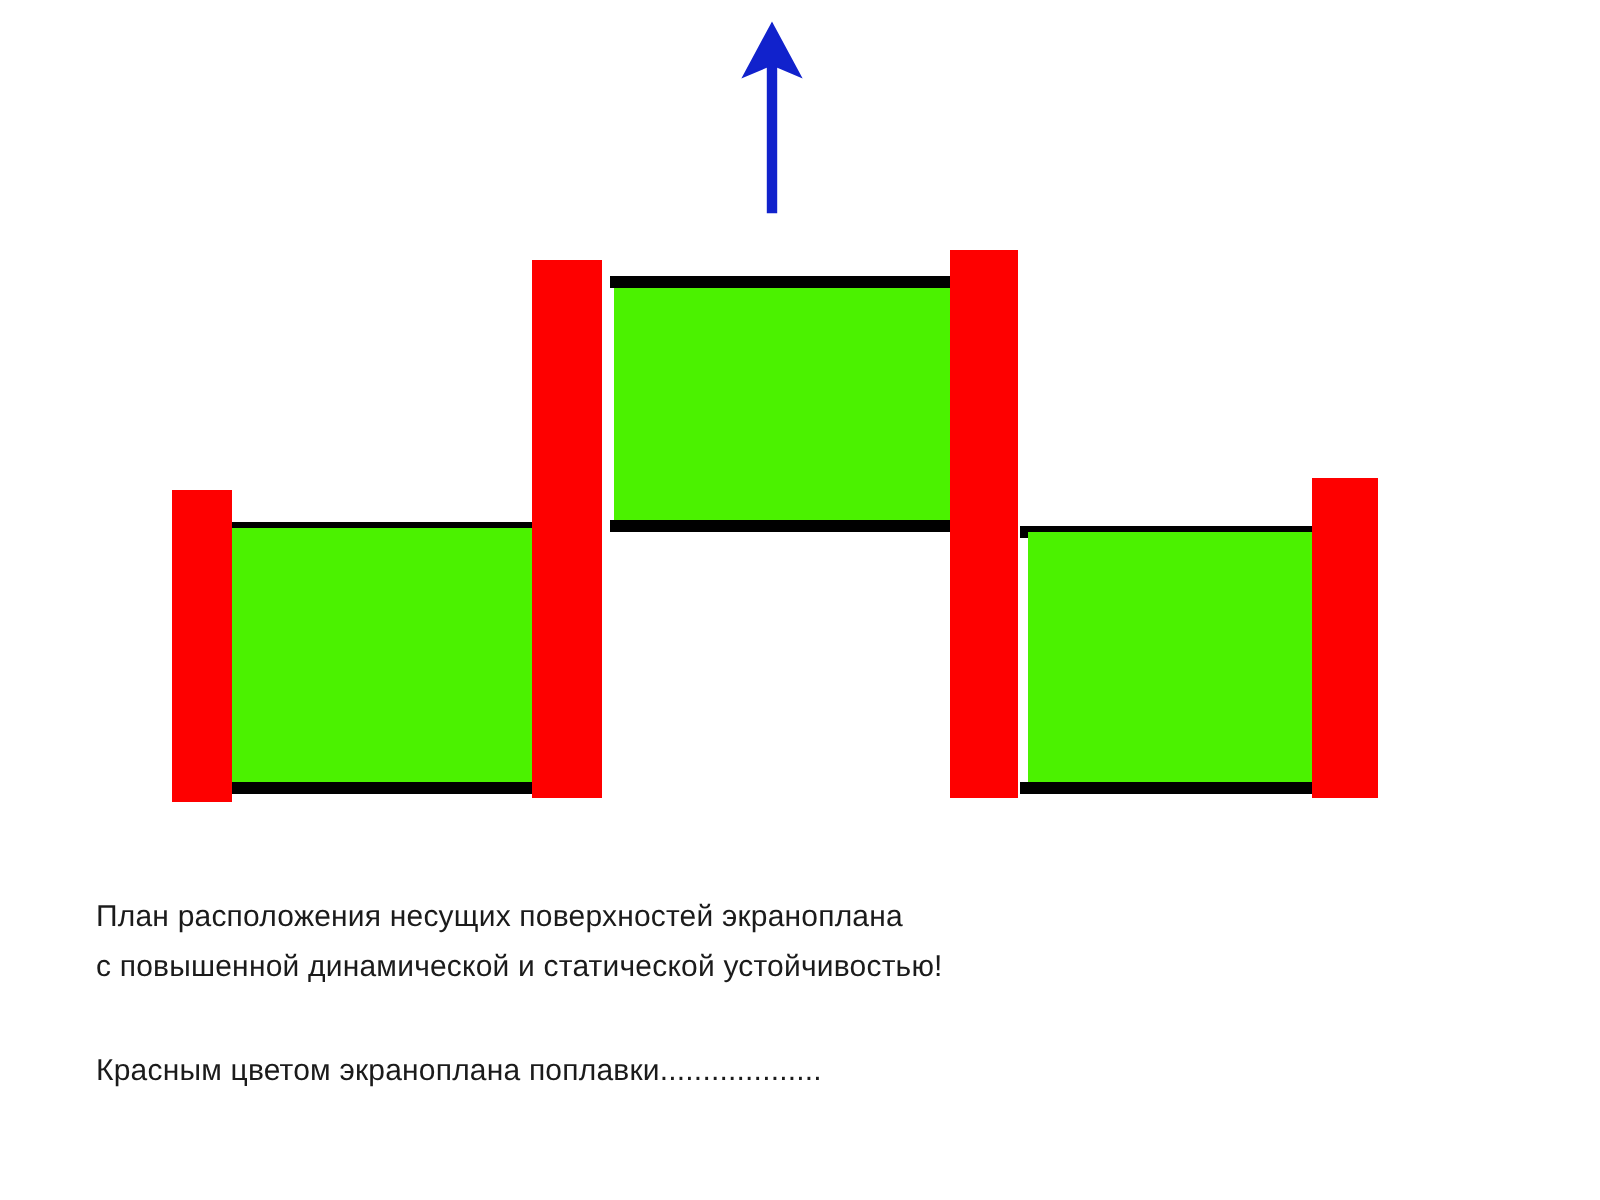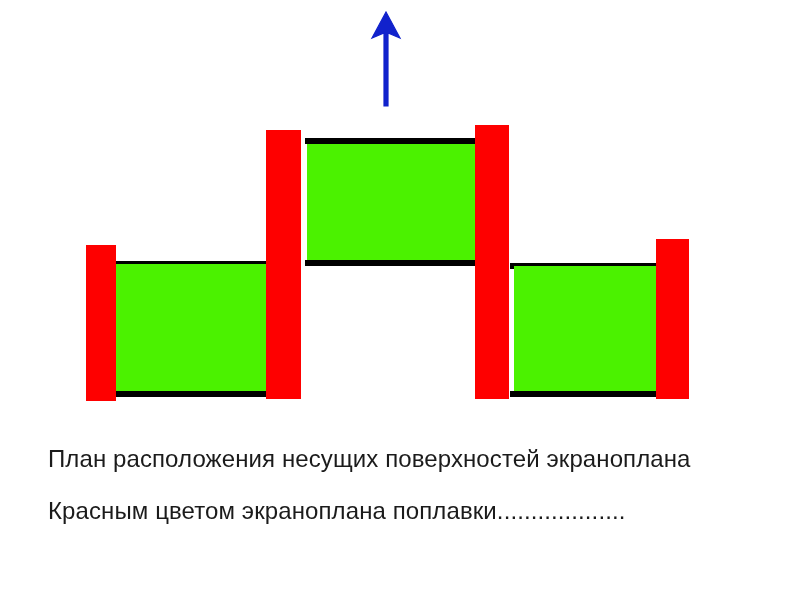--- a/index.html
+++ b/index.html
@@ -48,21 +48,21 @@
 
   
   #caption-block {
     position: absolute;
     left: 48px;
     top: 446px;
     width: 700px;
   }
   .caption-line {
     font-family: "Liberation Sans", sans-serif;
-    font-size: 24px;
+    font-size: 15px;
     line-height: 25px;
     color: #1b1b1b;
     white-space: pre;
     letter-spacing: 0.1px;
   }
   .caption-gap {
     height: 27px;
   }
 </style>
 </head>
@@ -88,17 +88,18 @@
   <div class="shape wing-panel" style="left: 514px; top: 266px; width: 145px; height: 127px; background: rgb(75, 242, 0);"></div>
   <div class="shape edge-line" style="left: 510px; top: 391px; width: 150px; height: 6px; background: rgb(0, 0, 0);"></div>
 
   <div class="shape float-bar" style="left: 86px; top: 245px; width: 30px; height: 156px; background: rgb(254, 0, 0);"></div>
   <div class="shape float-bar" style="left: 266px; top: 130px; width: 35px; height: 269px; background: rgb(254, 0, 0);"></div>
   <div class="shape float-bar" style="left: 475px; top: 125px; width: 34px; height: 274px; background: rgb(254, 0, 0);"></div>
   <div class="shape float-bar" style="left: 656px; top: 239px; width: 33px; height: 160px; background: rgb(254, 0, 0);"></div>
 
   <div id="caption-block">
     <div class="caption-line">План расположения несущих поверхностей экраноплана</div>
+    <div class="caption-line">с повышенной динамической и статической устойчивостью!</div>
     <div class="caption-gap"></div>
     <div class="caption-line">Красным цветом экраноплана поплавки...................</div>
   </div>
 
 </div>
 
 </body></html>

